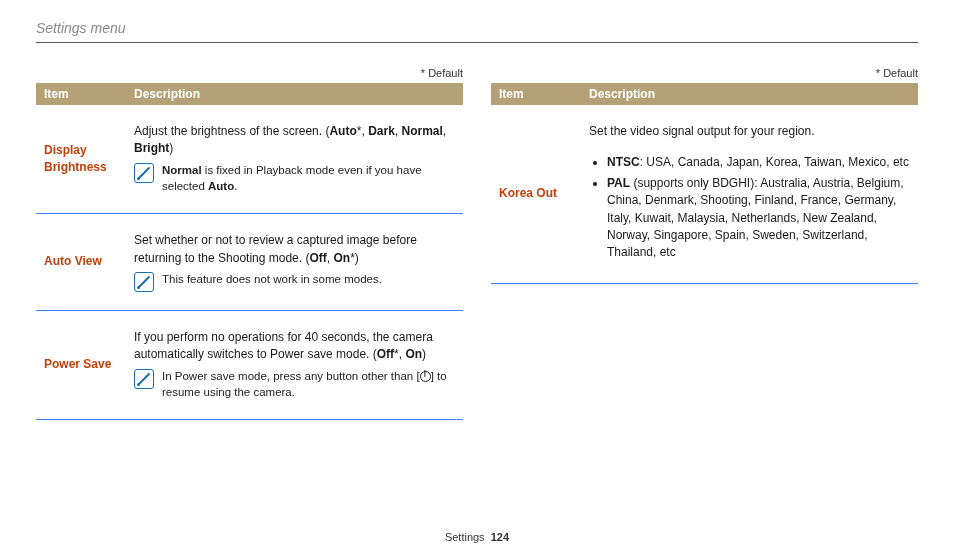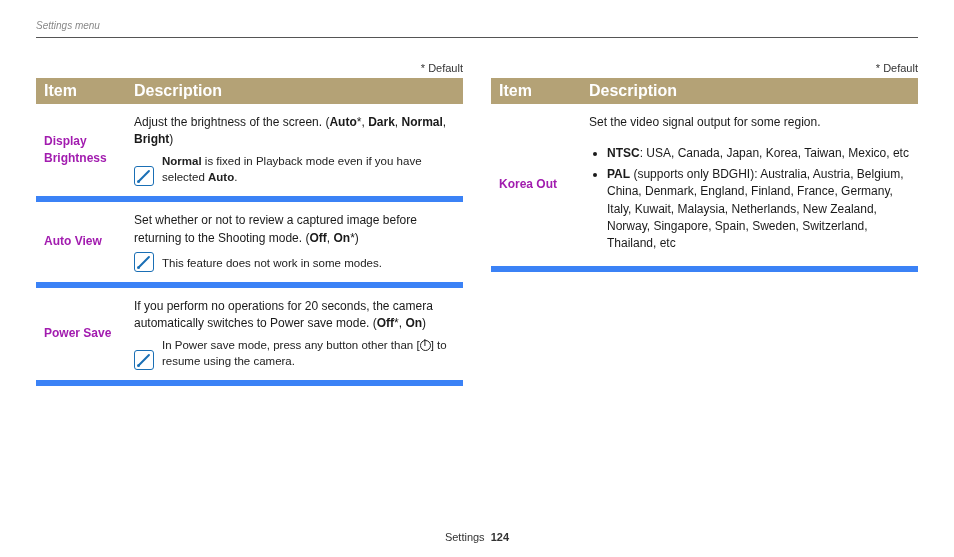--- a/index.html
+++ b/index.html
@@ -8,21 +8,21 @@
     font-size: 12px;
     color: #1a1a1a;
     width: 954px;
     height: 557px;
     background: #fff;
     position: relative;
     padding: 20px 36px 0 36px;
   }
   .breadcrumb {
     color: #888;
-    font-size: 10px;
+    font-size: 14px;
     font-style: italic;
     padding-bottom: 6px;
     border-bottom: 1px solid #555;
     margin-bottom: 24px;
   }
   .columns {
     display: flex;
     gap: 28px;
   }
   .col {
@@ -45,37 +45,37 @@
     width: 100%;
     border-collapse: collapse;
     table-layout: fixed;
   }
   th {
     background: #b4a276;
     color: #fff;
     font-weight: 600;
     text-align: left;
     padding: 4px 8px;
-    font-size: 16px;
+    font-size: 12px;
   }
   th.col-item { width: 90px; }
   td {
     vertical-align: middle;
-    padding: 10px 8px;
-    border-bottom: 6px solid #3b82f6;
+    padding: 18px 8px;
+    border-bottom: 1px solid #3b82f6;
     font-size: 12px;
     line-height: 1.45;
   }
   td.item {
     font-weight: 700;
-    color: #a21caf;
+    color: #c2410c;
   }
   .note-row {
     display: flex;
-    align-items: flex-end;
+    align-items: flex-start;
     gap: 8px;
     margin-top: 4px;
   }
   .note-icon {
     flex: 0 0 auto;
     width: 20px;
     height: 20px;
     border: 1.5px solid #1a6fb5;
     border-radius: 3px;
     position: relative;
@@ -163,21 +163,21 @@
             <span>Set whether or not to review a captured image before returning to the Shooting mode. (</span><b>Off</b>, <b>On</b>*)
             <div class="note-row">
               <span class="note-icon"></span>
               <span class="note-text">This feature does not work in some modes.</span>
             </div>
           </td>
         </tr>
         <tr>
           <td class="item">Power Save</td>
           <td>
-            <span>If you perform no operations for 20 seconds, the camera automatically switches to Power save mode. (</span><b>Off</b>*, <b>On</b>)
+            <span>If you perform no operations for 40 seconds, the camera automatically switches to Power save mode. (</span><b>Off</b>*, <b>On</b>)
             <div class="note-row">
               <span class="note-icon"></span>
               <span class="note-text"><span>In Power save mode, press any button other than [</span><span class="pwr-glyph"></span><span>] to resume using the camera.</span></span>
             </div>
           </td>
         </tr>
       </tbody>
     </table>
   </div>
 
@@ -187,24 +187,24 @@
       <thead>
         <tr>
           <th class="col-item">Item</th>
           <th>Description</th>
         </tr>
       </thead>
       <tbody>
         <tr>
           <td class="item">Korea Out</td>
           <td>
-            <span>Set the video signal output for some region.</span>
+            <span>Set the video signal output for your region.</span>
             <ul class="bullets">
               <li><b>NTSC</b><span>: USA, Canada, Japan, Korea, Taiwan, Mexico, etc</span></li>
-              <li><b>PAL</b><span> (supports only BDGHI): Australia, Austria, Belgium, China, Denmark, England, Finland, France, Germany, Italy, Kuwait, Malaysia, Netherlands, New Zealand, Norway, Singapore, Spain, Sweden, Switzerland, Thailand, etc</span></li>
+              <li><b>PAL</b><span> (supports only BDGHI): Australia, Austria, Belgium, China, Denmark, Shooting, Finland, France, Germany, Italy, Kuwait, Malaysia, Netherlands, New Zealand, Norway, Singapore, Spain, Sweden, Switzerland, Thailand, etc</span></li>
             </ul>
           </td>
         </tr>
       </tbody>
     </table>
   </div>
 </div>
 
 <div class="footer">
   <span>Settings</span>&nbsp;&nbsp;<span class="pg">124</span>

